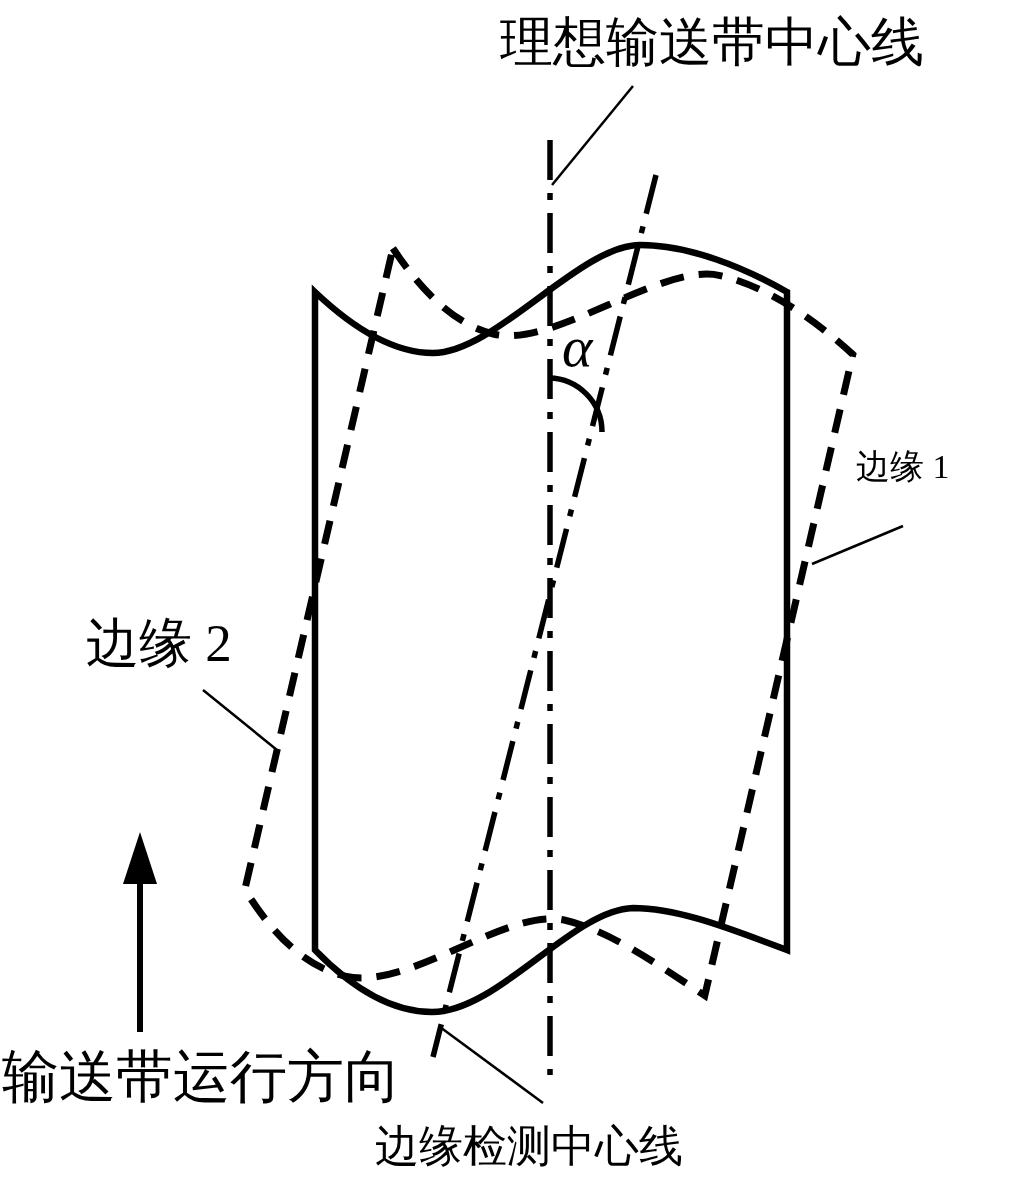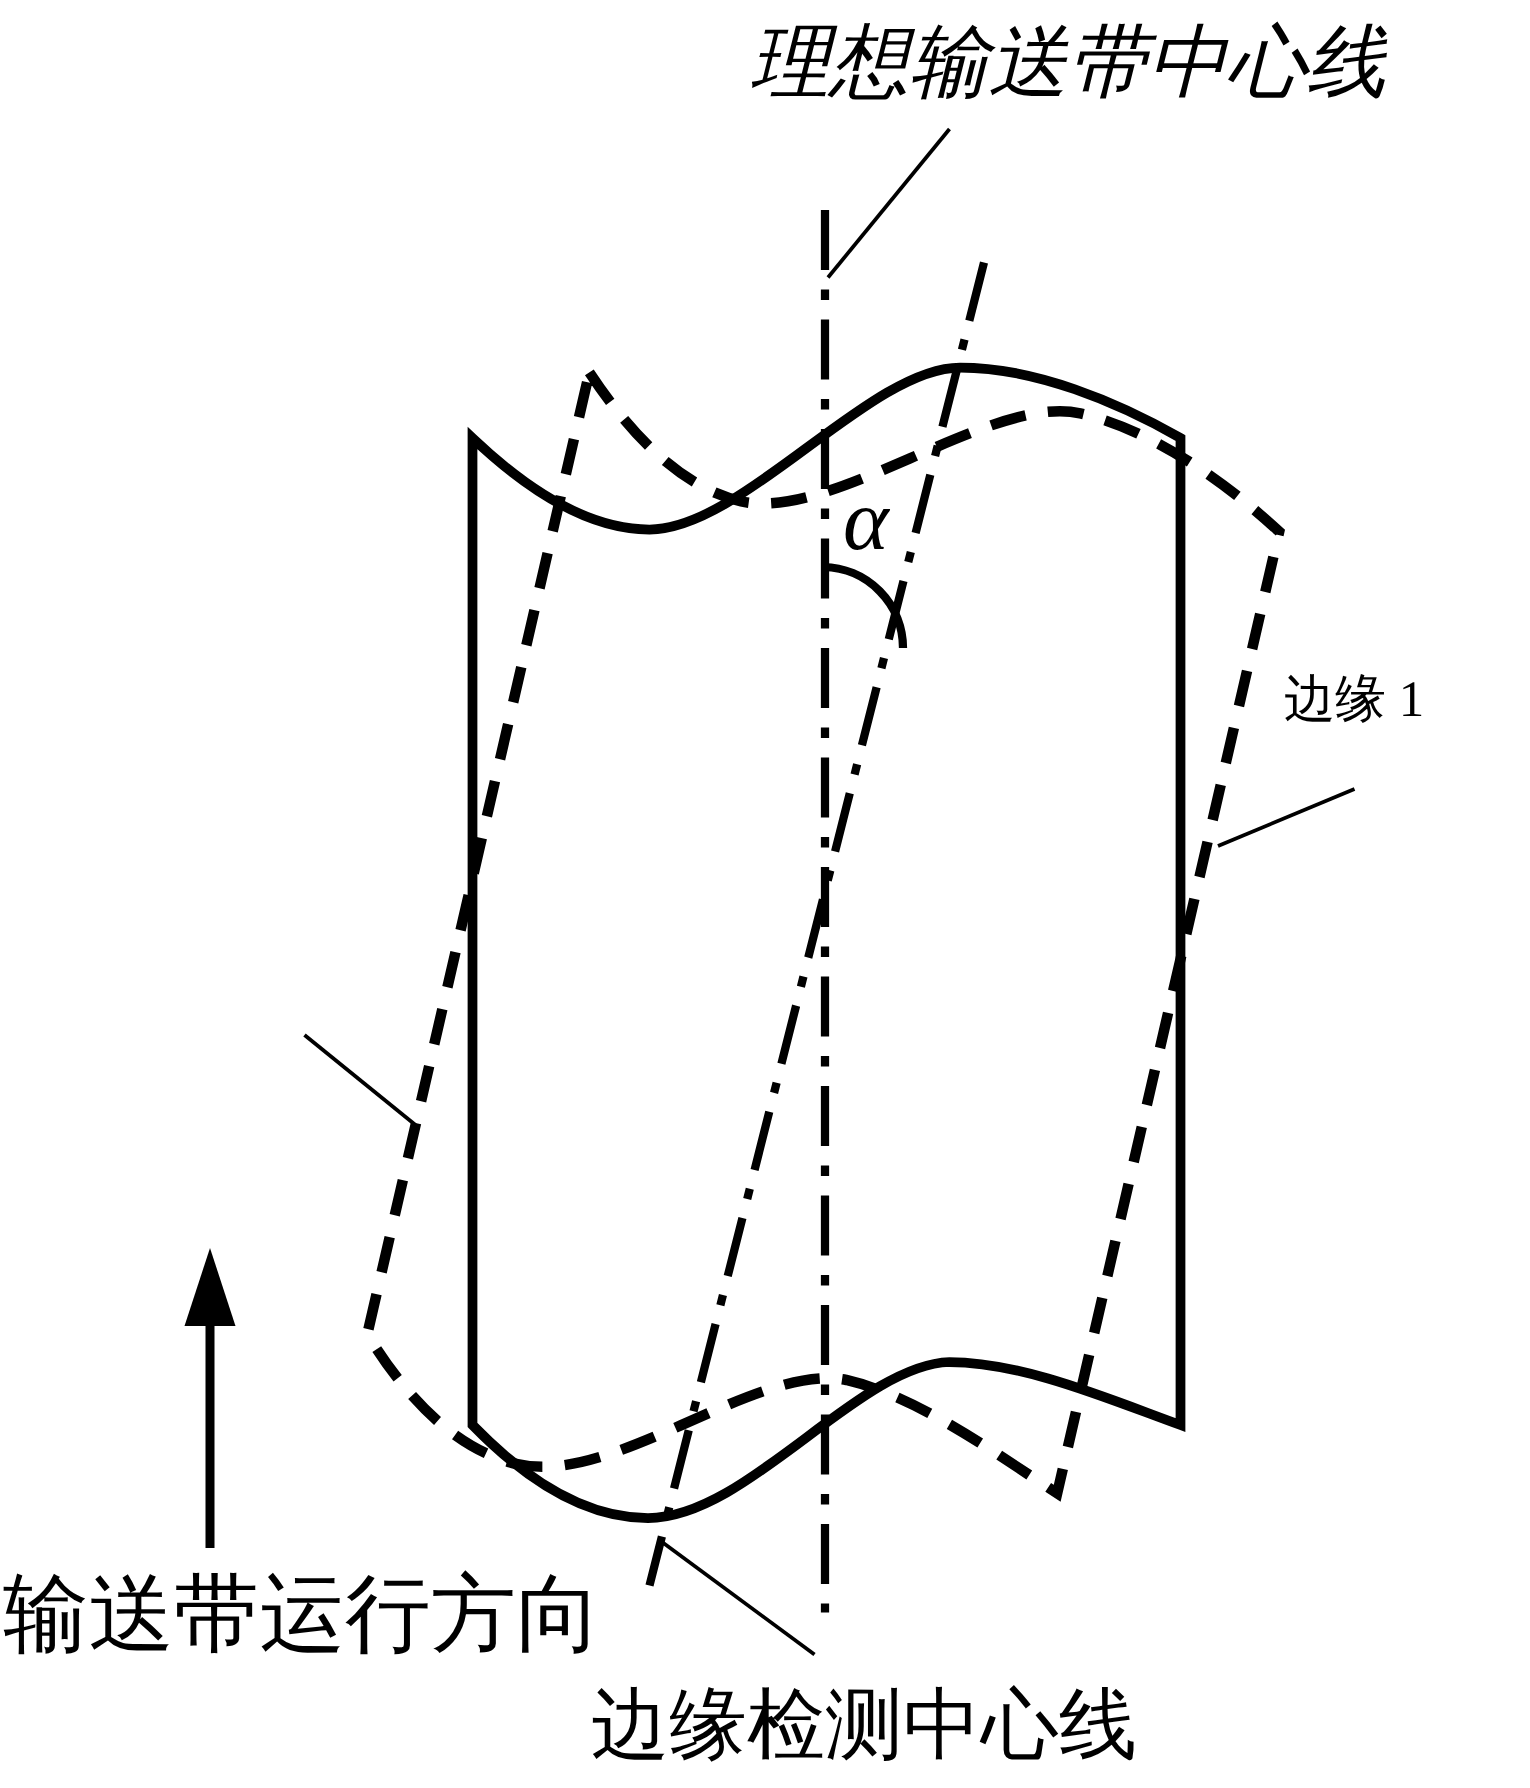--- a/index.html
+++ b/index.html
@@ -23,26 +23,26 @@
     width: 1020px;
     height: 1192px;
   }
   .label {
     position: absolute;
     line-height: 1;
     white-space: nowrap;
     color: #000000;
     font-family: "Liberation Serif", "DejaVu Serif", serif;
   }
-  .label-ideal      { left: 500px; top: 16px;   font-size: 53px; font-style: italic; }
+  .label-ideal      { left: 500px; top: 16px;   font-size: 53px; }
   .label-alpha      { left: 562px; top: 318px;  font-size: 58px; font-style: italic; }
   .label-edge1      { left: 856px; top: 450px;  font-size: 34px; }
   .label-edge2      { left: 86px;  top: 617px;  font-size: 53px; }
   .label-direction  { left: 2px;   top: 1048px; font-size: 57px; }
-  .label-detected   { left: 394px; top: 1125px; font-size: 52px; }
+  .label-detected   { left: 375px; top: 1125px; font-size: 44px; }
 </style>
 </head>
 <body>
 
 <div id="figure">
 
   <svg id="diagram-svg" viewBox="0 0 1020 1192" xmlns="http://www.w3.org/2000/svg">
     <defs>
       <path id="belt-shape" d="M 315 292
                C 355 330 395 353 433 353
@@ -75,18 +75,19 @@
     <line x1="203" y1="690" x2="277" y2="750" stroke="#000000" stroke-width="2.5"></line>
     <line x1="543" y1="1103" x2="440" y2="1027" stroke="#000000" stroke-width="2.5"></line>
   </svg>
 
   <div class="label label-ideal">理想输送带中心线</div>
 
   <div class="label label-alpha">α</div>
 
   <div class="label label-edge1">边缘 1</div>
 
+  <div class="label label-edge2">边缘 2</div>
 
   <div class="label label-direction">输送带运行方向</div>
 
   <div class="label label-detected">边缘检测中心线</div>
 
 </div>
 
 </body></html>

